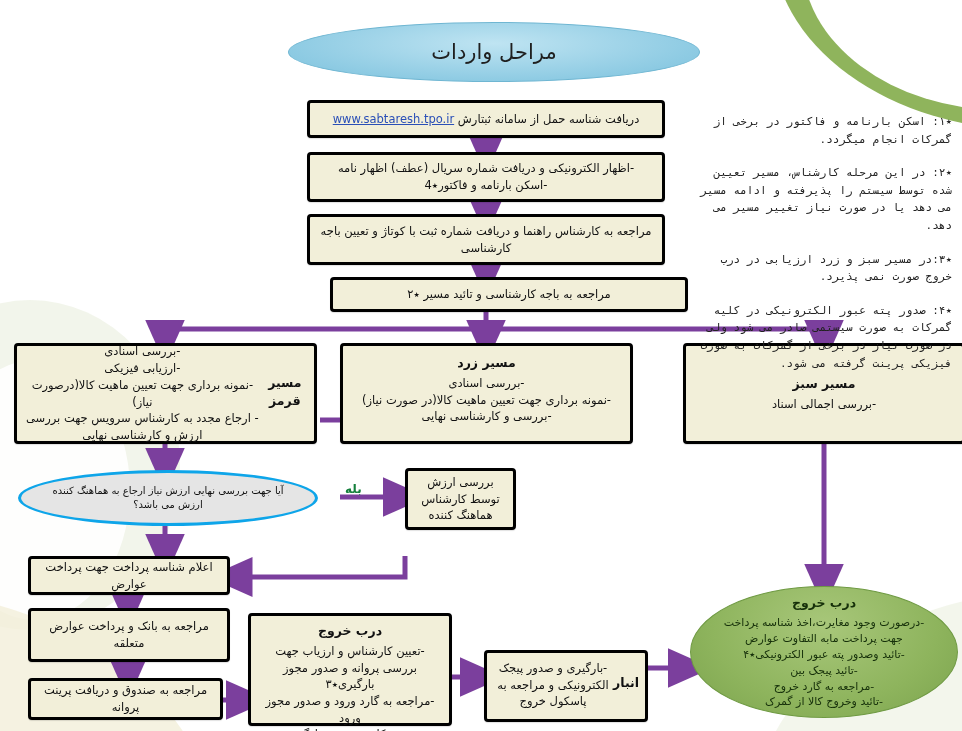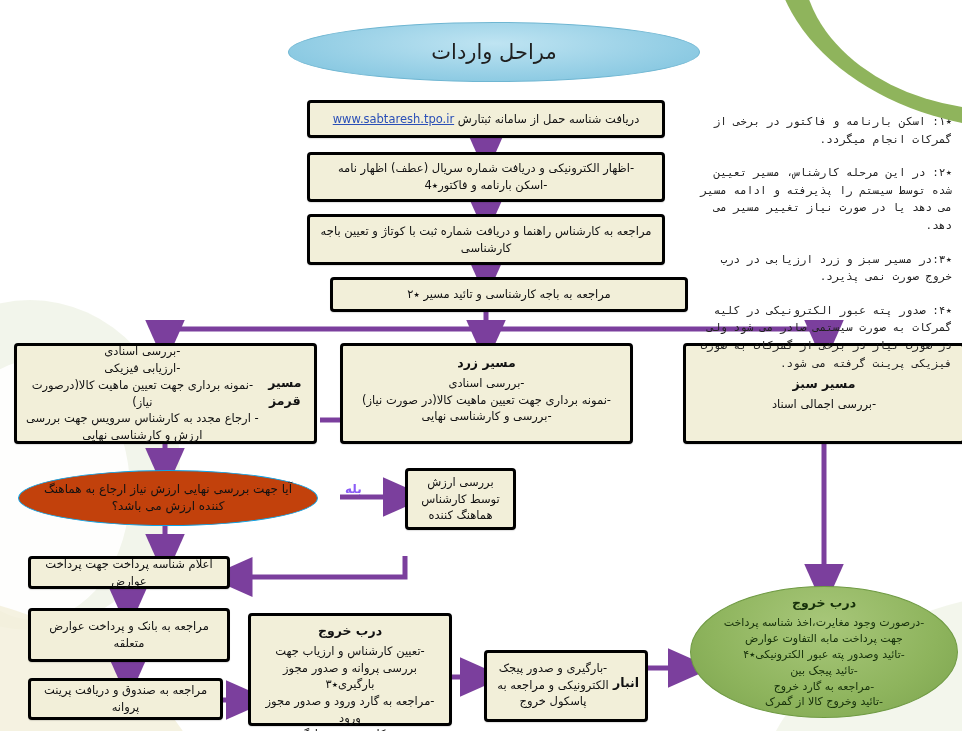--- a/index.html
+++ b/index.html
@@ -92,24 +92,24 @@
     background: #9fd4e8;
     background: radial-gradient(ellipse at 50% 35%, #bfe4f2 0%, #8ecbe3 70%, #7cc0db 100%);
     border: 1px solid #6fb6d2;
     border-radius: 50%;
     font-size: 21px;
     color: #1f1f1f;
     letter-spacing: .5px;
     justify-content: center;
   }
   .ellipse {
-    background: #c2410c;
-    border: 1px solid #0ea5e9;
+    background: #e5e5e5;
+    border: 3px solid #0ea5e9;
     border-radius: 50%;
-    font-size: 12px;
+    font-size: 10px;
     padding: 6px 18px;
   }
   .ellipse.green {
     background: #8fb45c;
     background: radial-gradient(ellipse at 50% 30%, #a8c77a 0%, #8eb45d 60%, #7ba34d 100%);
     border: 1px solid #6f9a43;
     color: #16300a;
     font-size: 11px;
   }
   .notes {
@@ -134,21 +134,21 @@
     margin-bottom: 3px;
   }
   .multiline {
     display: block;
     white-space: pre-line;
   }
   .lbl {
     position: absolute;
     font-size: 12px;
     font-weight: bold;
-    color: #8b5cf6;
+    color: #15803d;
     background: transparent;
   }
   svg.wires {
     position: absolute;
     left: 0; top: 0;
     width: 962px;
     height: 731px;
     pointer-events: none;
   }
 </style>
@@ -264,21 +264,21 @@
     <span>بله</span>
   </div>
   <div class="lbl" style="left:120px; top:530px;margin-top:31px;">
     <span>خیر</span>
   </div>
 
   <div class="node box" style="left:405px; top:468px; width:111px; height:62px;">
     <span class="multiline">بررسی ارزش توسط کارشناس هماهنگ کننده</span>
   </div>
 
-  <div class="node box" style="left:28px; top:556px; width:202px; height:33px;">
+  <div class="node box" style="left:28px; top:556px; width:202px; height:39px;">
     <span class="multiline">اعلام شناسه پرداخت جهت پرداخت عوارض</span>
   </div>
 
   <div class="node box" style="left:28px; top:608px; width:202px; height:54px;">
     <span class="multiline">مراجعه به بانک و پرداخت عوارض متعلقه</span>
   </div>
 
   <div class="node box" style="left:28px; top:678px; width:195px; height:42px;">
     <span class="multiline">مراجعه به صندوق و دریافت پرینت پروانه</span>
   </div>

